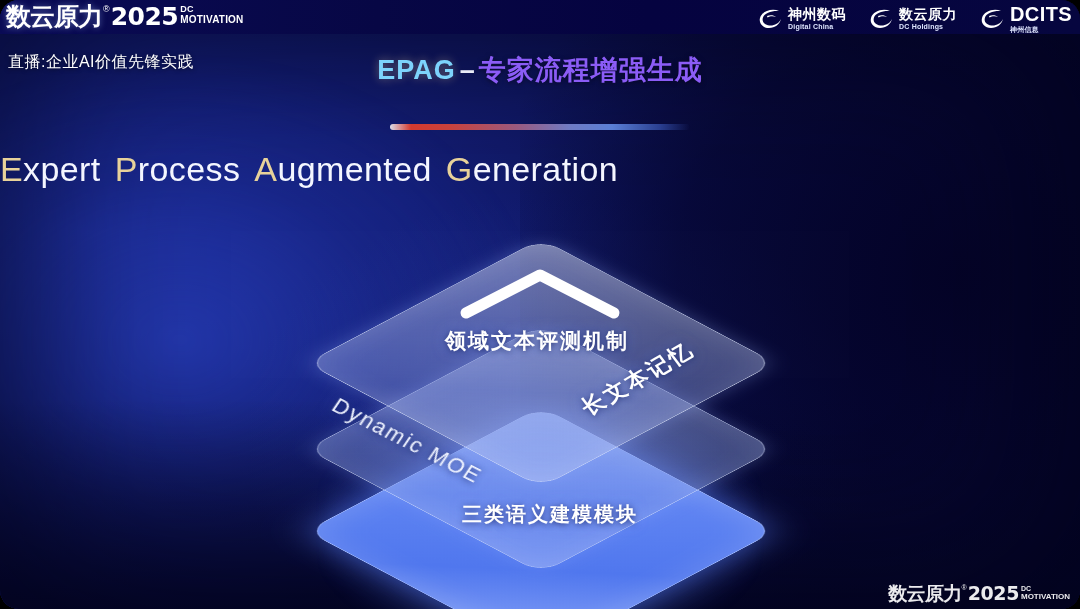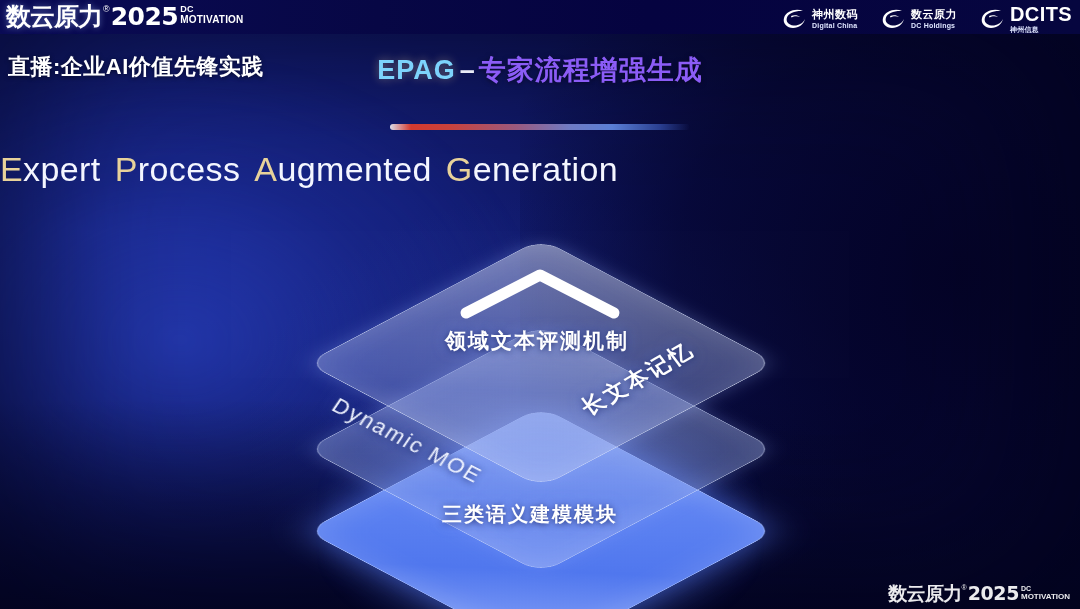--- a/index.html
+++ b/index.html
@@ -5,20 +5,21 @@
   html,body{margin:0;padding:0;background:#000;}
   body{
     font-family:"Liberation Sans","DejaVu Sans",sans-serif;
     -webkit-font-smoothing:antialiased;
   }
   #stage{
     position:relative;
     width:1080px;height:609px;
     overflow:hidden;
     background:#090a46;
+    border-radius:19px;
   }
   
   .bg-base{
     position:absolute;inset:0;
     background:
       radial-gradient(115% 90% at 8% 38%, #1b2a94 0%, #141f79 26%, #0d1356 52%, #080a3c 74%, #050630 100%),
       linear-gradient(115deg,#13207f 0%,#0d1259 42%,#07072f 72%,#040423 100%);
   }
   .bg-glow-left{
     position:absolute;left:-180px;top:60px;width:720px;height:560px;
@@ -71,35 +72,35 @@
     font-family:"DejaVu Sans","Liberation Sans",sans-serif;
   }
   .brand-dc{
     display:flex;flex-direction:column;margin-left:2px;margin-top:3px;
   }
   .brand-dc-top{font-size:9px;font-weight:700;color:#fff;line-height:9px;letter-spacing:.3px;}
   .brand-dc-bot{font-size:10px;font-weight:700;color:#fff;line-height:11px;letter-spacing:.2px;}
   
   .liveline{
     position:absolute;left:8px;top:52px;
-    font-size:22px;font-weight:700;color:#ffffff;
+    font-size:16px;font-weight:400;color:#ffffff;
     letter-spacing:.5px;
     z-index:8;white-space:nowrap;
     text-shadow:0 1px 4px rgba(0,0,0,.55);
   }
   
   .partners{
     position:absolute;right:8px;top:4px;
     display:flex;align-items:center;gap:22px;
     z-index:8;
   }
   .partner{display:flex;align-items:center;gap:5px;}
   .p-mark{width:26px;height:22px;flex:0 0 auto;}
   .p-text{display:flex;flex-direction:column;line-height:1;}
-  .p-cn{font-size:11px;font-weight:700;color:#fff;letter-spacing:.5px;}
+  .p-cn{font-size:14px;font-weight:700;color:#fff;letter-spacing:.5px;}
   .p-en{font-size:7px;font-weight:700;color:#dfe6ff;letter-spacing:.2px;margin-top:2px;}
   .p-big{font-size:20px;font-weight:700;color:#fff;letter-spacing:.4px;}
   
   .headline{
     position:absolute;left:0;right:0;top:52px;
     text-align:center;
     z-index:7;
     font-size:27px;font-weight:700;
     white-space:nowrap;
   }
@@ -203,21 +204,21 @@
     color:#eef2ff;
   }
   .lab-mem{
     left:336px;top:190px;
     font-size:22px;letter-spacing:3px;
     transform:rotate(-30deg) skewX(7deg);
     transform-origin:left center;
     color:#ffffff;
   }
   .lab-bot{
-    left:50%;top:296px;margin-left:-98px;width:196px;text-align:left;
+    left:50%;top:296px;margin-left:-98px;width:196px;text-align:right;
     font-size:20px;letter-spacing:2px;
   }
   
   .watermark{
     position:absolute;right:10px;bottom:4px;
     display:flex;align-items:flex-start;
     z-index:8;opacity:.92;white-space:nowrap;
   }
   .wm-cn{
     font-size:19px;font-weight:700;color:#fff;letter-spacing:-.7px;line-height:23px;

